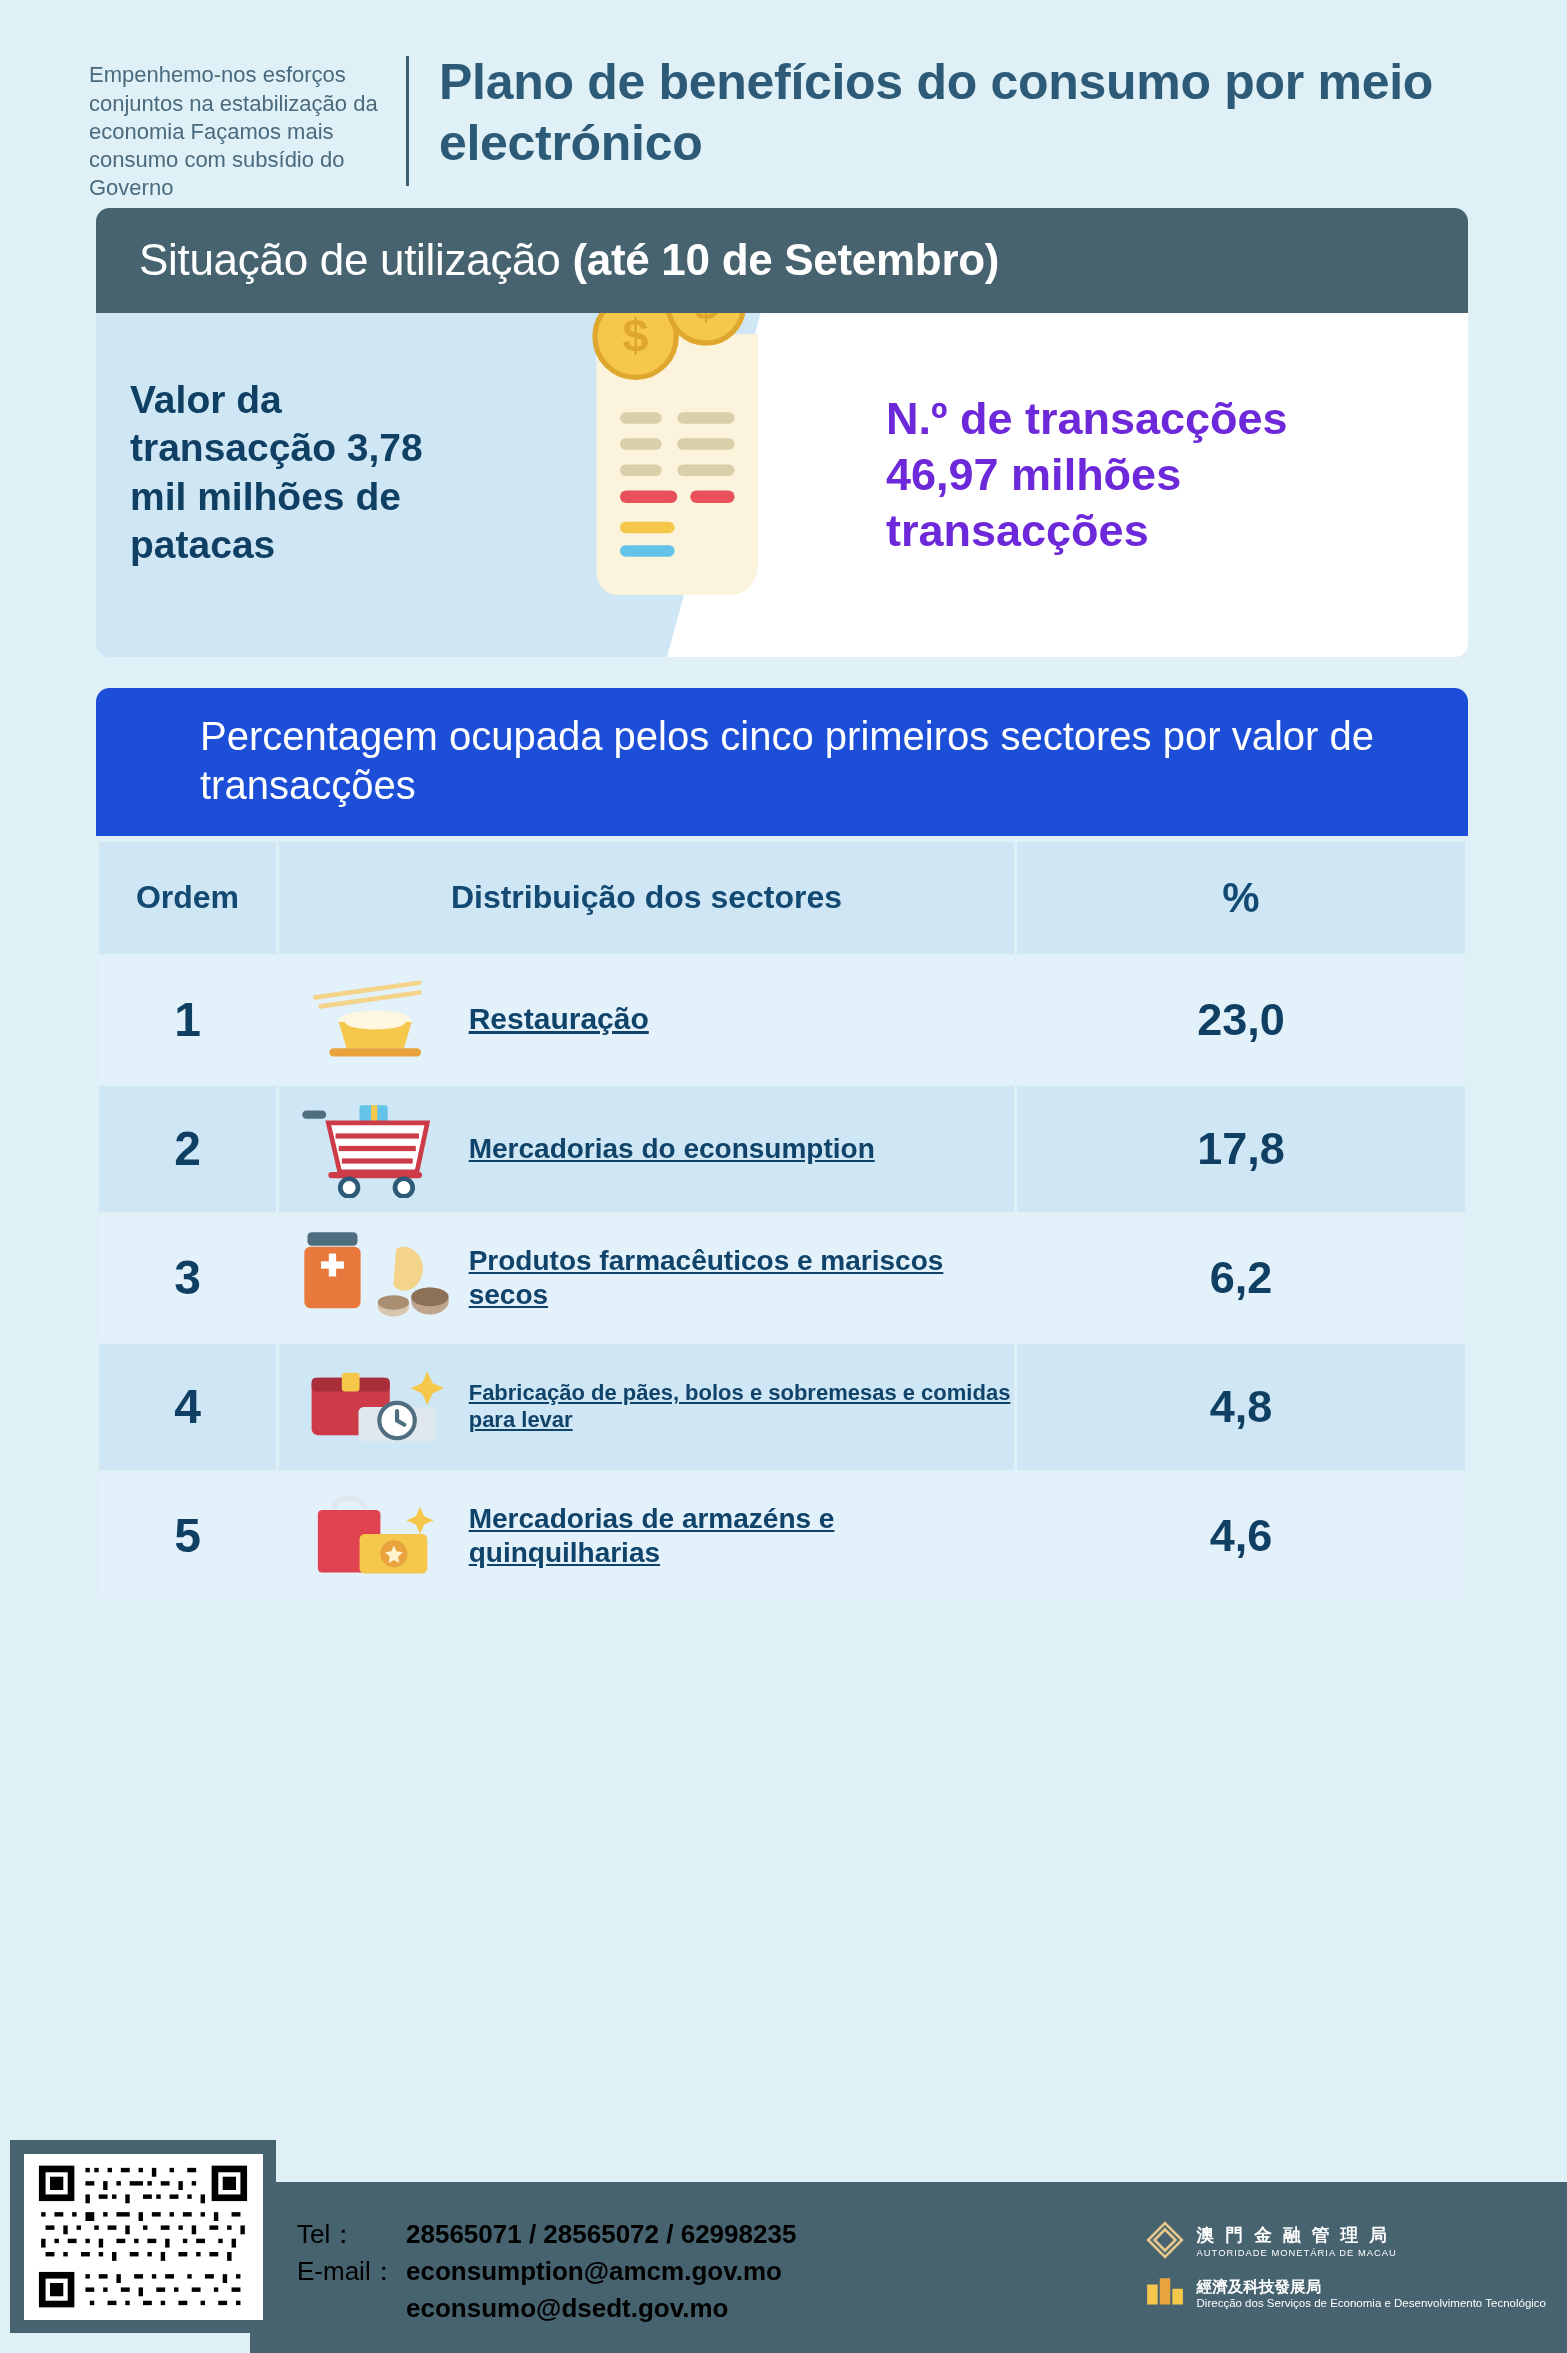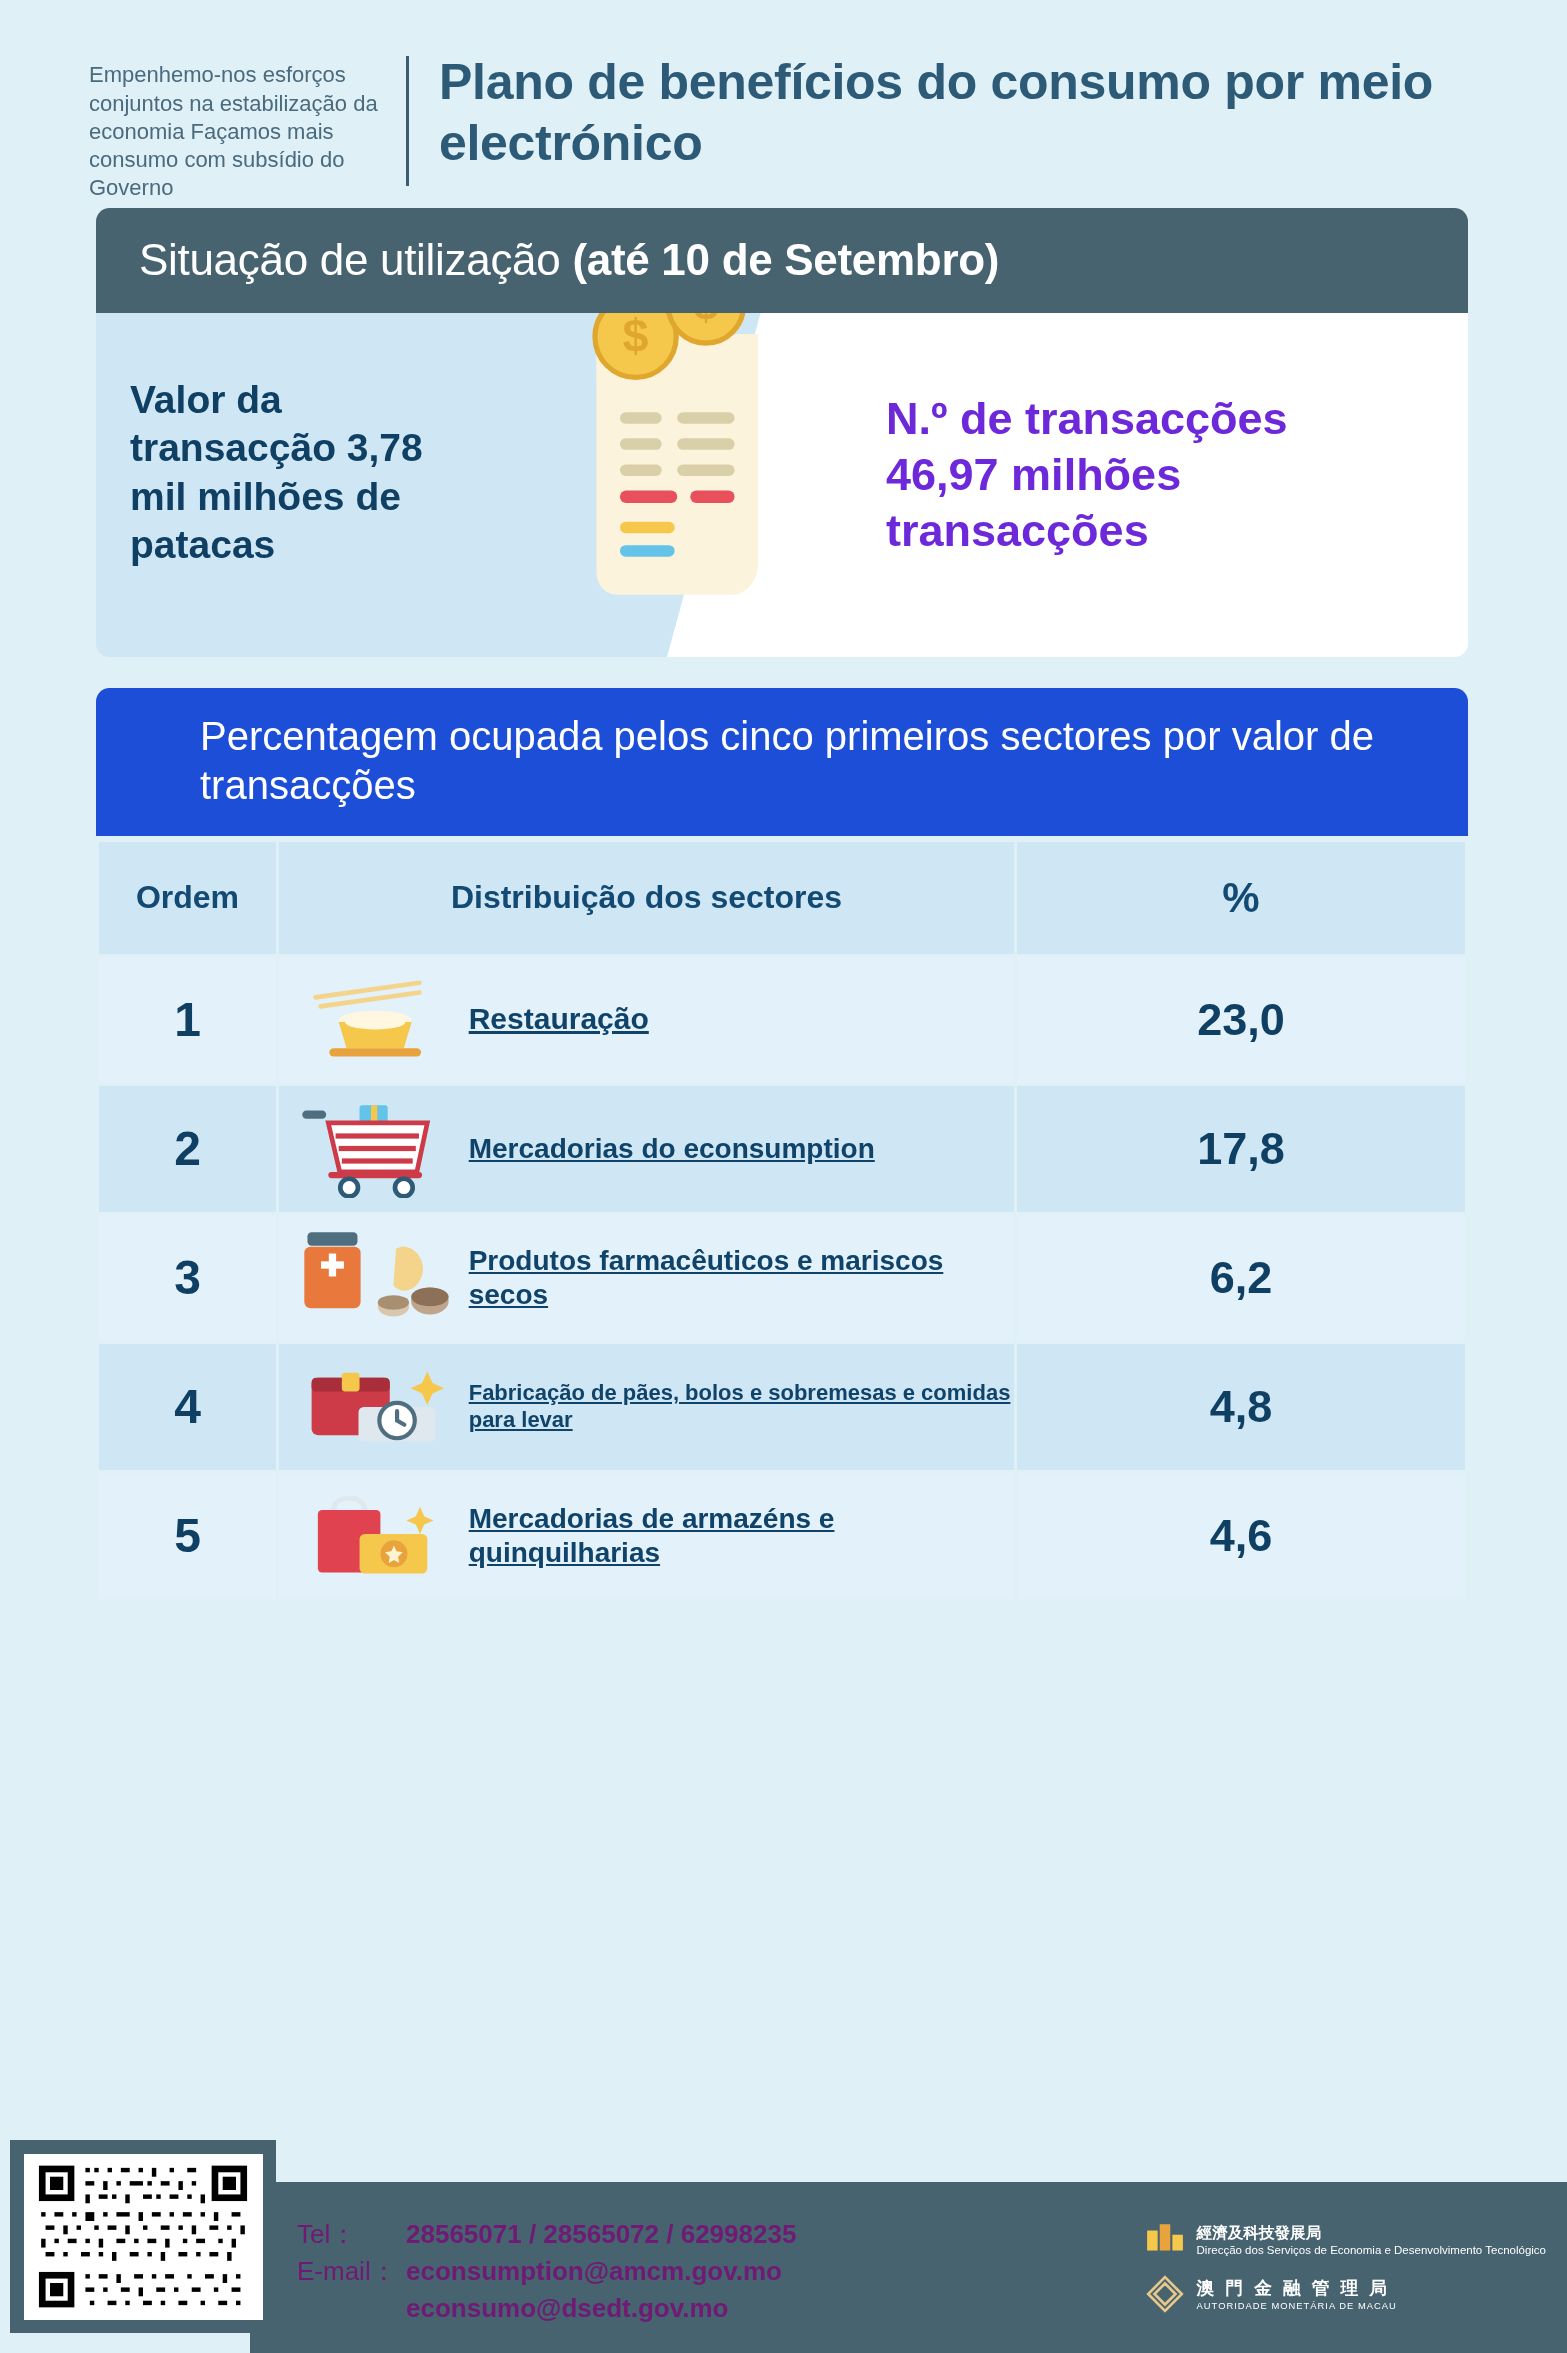--- a/index.html
+++ b/index.html
@@ -195,21 +195,21 @@
     width: 266px;
     height: 193px;
     background: #46636f;
     padding: 13.5px;
   }
   .qr-inner { width: 239px; height: 166px; background:#fff; padding:5.2px; }
   .contact {
     position: absolute;
     left: 297px;
     bottom: 27px;
-    color: #701a75;
+    color: #000000;
     font-size: 26px;
     line-height: 1.42;
   }
   .contact-row { display: flex; }
   .contact-key { width: 109px; font-weight: normal; }
   .contact-val { font-weight: bold; }
   .logos {
     position: absolute;
     right: 21px;
     bottom: 27px;
@@ -535,37 +535,37 @@
     <div class="contact-row">
       <span class="contact-key"></span>
       <span class="contact-val">econsumo@dsedt.gov.mo</span>
     </div>
   </div>
 
   <div class="logos">
     <div class="logo-row">
       <span class="logo-mark">
         <svg viewBox="0 0 76 76" width="40" height="40">
+          <path d="M38 6 L70 38 L38 70 L6 38 Z" fill="none" stroke="#e8c88a" stroke-width="5"></path>
+          <path d="M38 18 L58 38 L38 58 L18 38 Z" fill="none" stroke="#e8c88a" stroke-width="5"></path>
+        </svg>
+      </span>
+      <span>
+        <span class="logo-l3">澳 門 金 融 管 理 局</span><br>
+        <span class="logo-l4">AUTORIDADE MONETÁRIA DE MACAU</span>
+      </span>
+    </div>
+    <div class="logo-row">
+      <span class="logo-mark">
+        <svg viewBox="0 0 76 76" width="40" height="40">
           <rect x="4" y="20" width="20" height="38" fill="#f5c84c"></rect>
           <rect x="28" y="8" width="20" height="50" fill="#e8a33d"></rect>
           <rect x="52" y="28" width="20" height="30" fill="#f5c84c"></rect>
         </svg>
       </span>
       <span>
         <span class="logo-l1">經濟及科技發展局</span><br>
         <span class="logo-l2">Direcção dos Serviços de Economia e Desenvolvimento Tecnológico</span>
       </span>
     </div>
-    <div class="logo-row">
-      <span class="logo-mark">
-        <svg viewBox="0 0 76 76" width="40" height="40">
-          <path d="M38 6 L70 38 L38 70 L6 38 Z" fill="none" stroke="#e8c88a" stroke-width="5"></path>
-          <path d="M38 18 L58 38 L38 58 L18 38 Z" fill="none" stroke="#e8c88a" stroke-width="5"></path>
-        </svg>
-      </span>
-      <span>
-        <span class="logo-l3">澳 門 金 融 管 理 局</span><br>
-        <span class="logo-l4">AUTORIDADE MONETÁRIA DE MACAU</span>
-      </span>
-    </div>
   </div>
 </div>
 
 
 </body></html>

